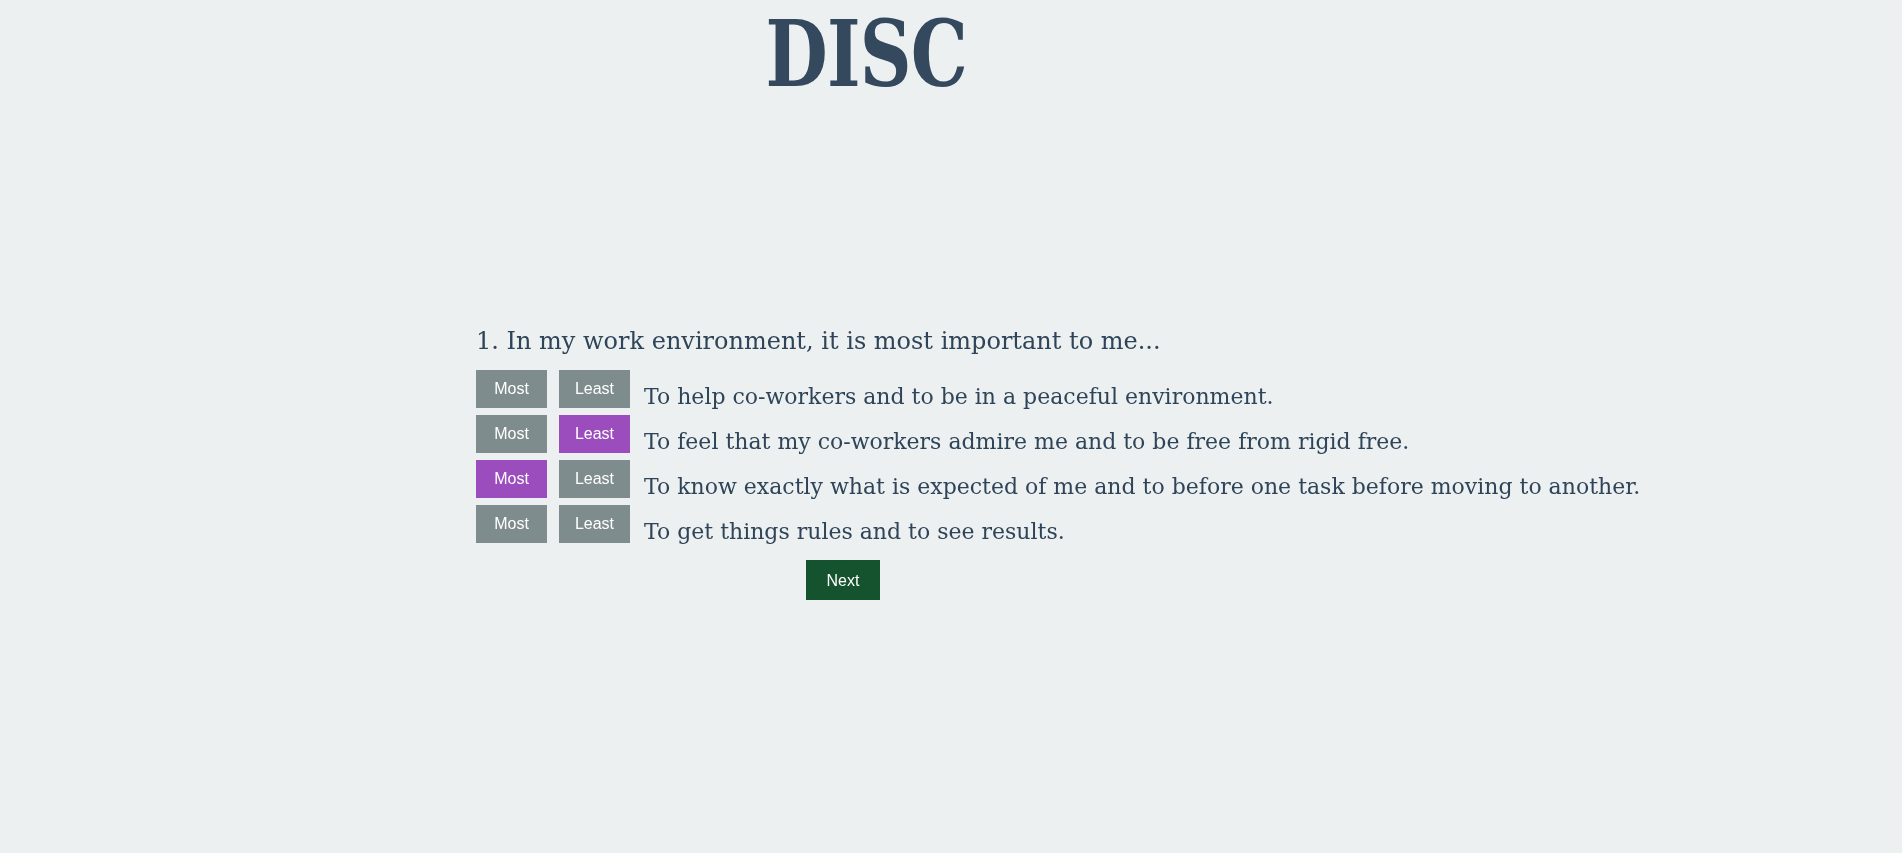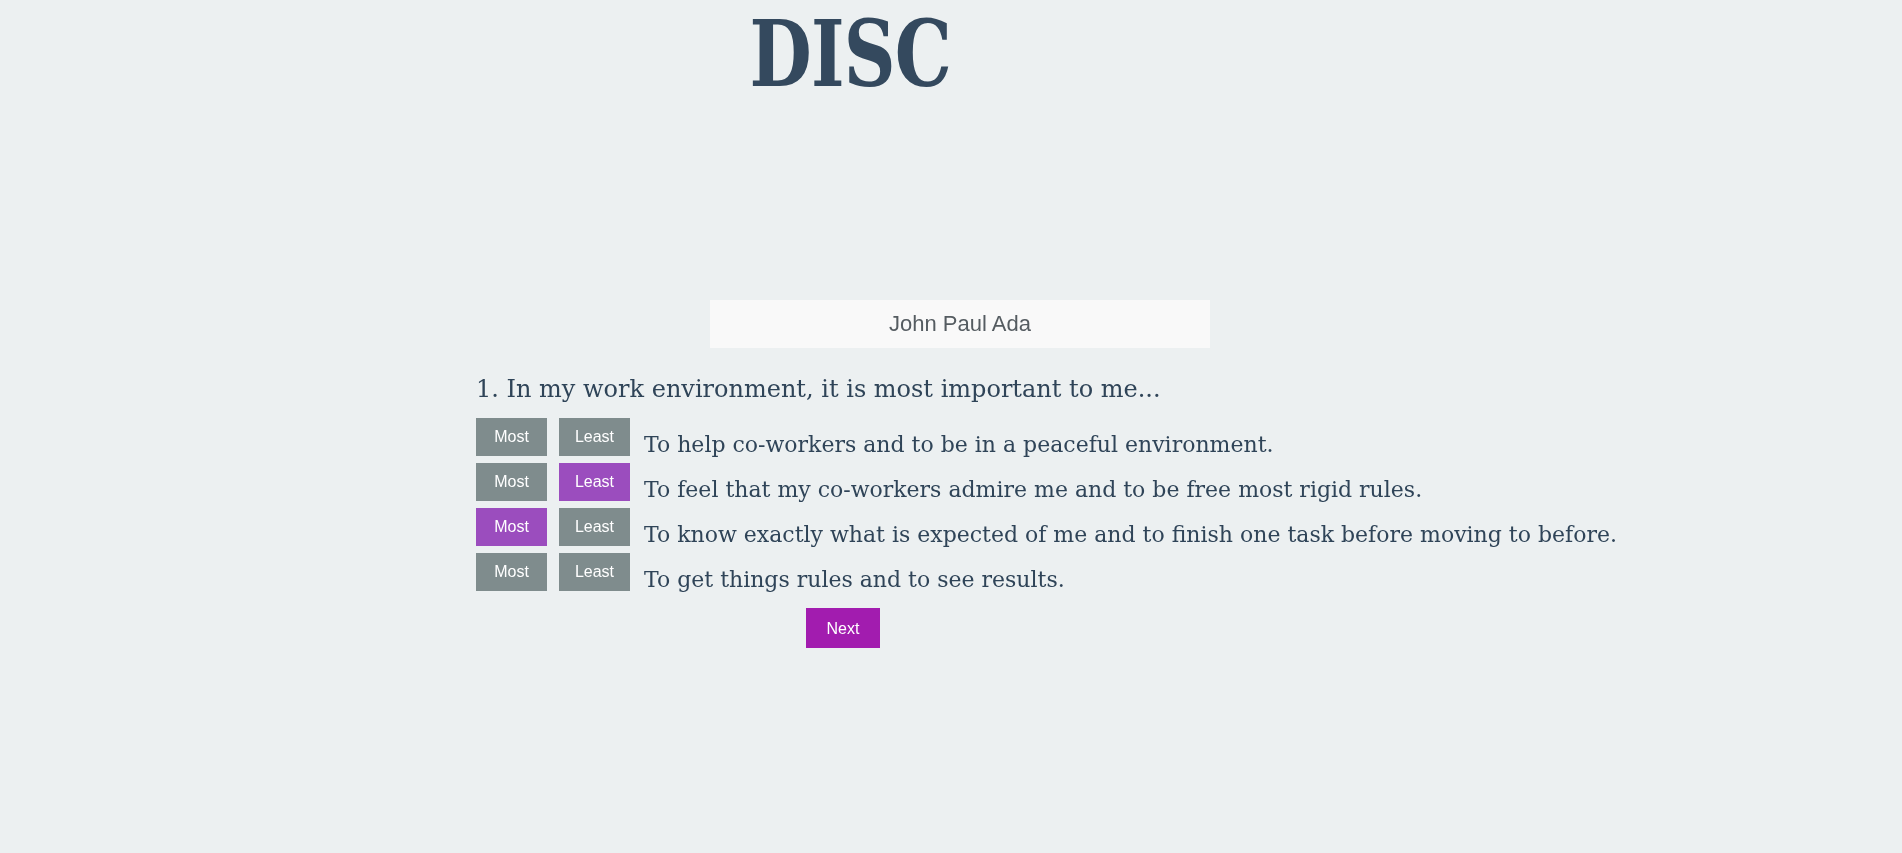--- a/index.html
+++ b/index.html
@@ -20,20 +20,21 @@
     height: 853px;
   }
 
   
   .title-wrap {
     position: absolute;
     top: 8px;
     left: 0;
     width: 1701px;
     text-align: center;
+    padding-left: 16px;
   }
   .app-title {
     display: inline-block;
     font-family: "DejaVu Serif", "Liberation Serif", serif;
     font-weight: 700;
     font-size: 92px;
     line-height: 1;
     letter-spacing: -1px;
     color: #34495e;
     transform: scaleX(0.78);
@@ -121,21 +122,21 @@
   }
 
   
   .next-row {
     width: 734px;
     display: flex;
     justify-content: center;
     margin-top: 17px;
   }
   .next-button {
-    background: #a21caf;
+    background: #14532d;
     color: #ffffff;
     border: none;
     font-family: "Liberation Sans", sans-serif;
     font-size: 16px;
     width: 74px;
     height: 40px;
     cursor: pointer;
     line-height: 1;
     padding: 13px;
   }
@@ -144,50 +145,47 @@
 <body>
 
 <div class="page">
 
   <div class="title-wrap">
     <div class="app-title">DISC</div>
   </div>
 
   <div class="form-block">
 
-    <div class="name-row">
-      <input class="name-input" type="text" value="John Paul Ada" style="">
-    </div>
 
     <div class="question">1. In my work environment, it is most important to me...</div>
 
     <div class="answers">
 
       <div class="answer-row">
         <div class="toggle-group">
           <button class="toggle-btn">Most</button>
           <button class="toggle-btn">Least</button>
         </div>
         <div class="answer-text">To help co-workers and to be in a peaceful environment.</div>
       </div>
 
       <div class="answer-row">
         <div class="toggle-group">
           <button class="toggle-btn">Most</button>
           <button class="toggle-btn selected">Least</button>
         </div>
-        <div class="answer-text">To feel that my co-workers admire me and to be free most rigid rules.</div>
+        <div class="answer-text">To feel that my co-workers admire me and to be free from rigid free.</div>
       </div>
 
       <div class="answer-row">
         <div class="toggle-group">
           <button class="toggle-btn selected">Most</button>
           <button class="toggle-btn">Least</button>
         </div>
-        <div class="answer-text">To know exactly what is expected of me and to finish one task before moving to before.</div>
+        <div class="answer-text">To know exactly what is expected of me and to before one task before moving to another.</div>
       </div>
 
       <div class="answer-row">
         <div class="toggle-group">
           <button class="toggle-btn">Most</button>
           <button class="toggle-btn">Least</button>
         </div>
         <div class="answer-text">To get things rules and to see results.</div>
       </div>
 

